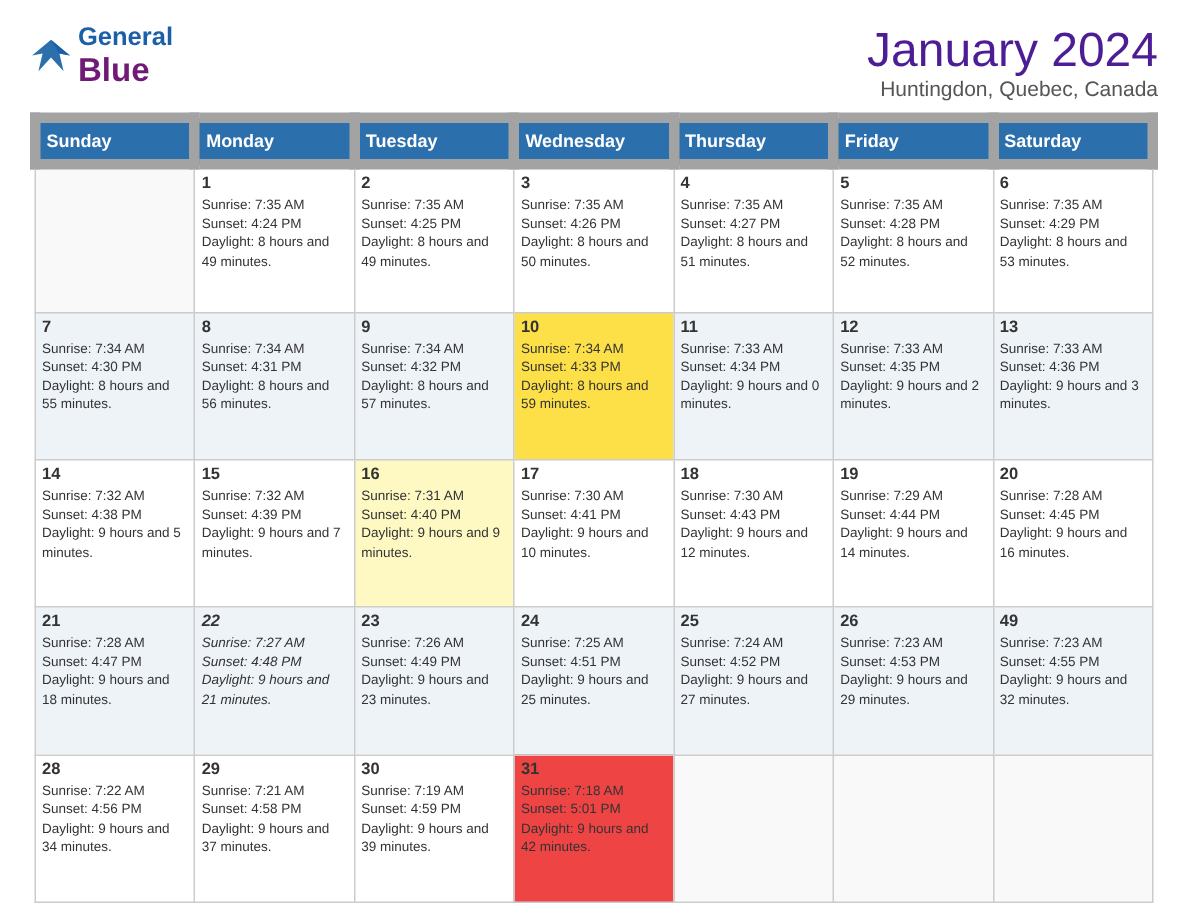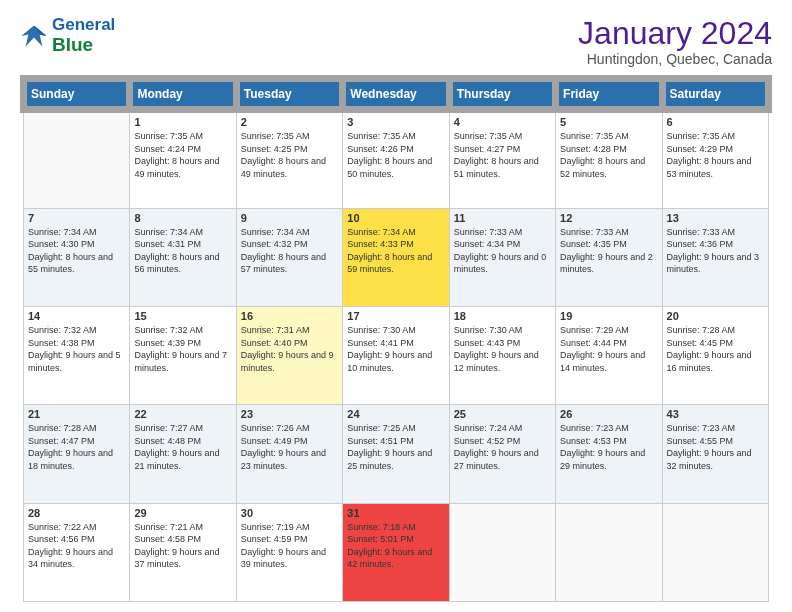--- a/index.html
+++ b/index.html
@@ -98,21 +98,21 @@
 
 <div class="page">
   <div class="header">
     <div class="logo">
       <svg class="logo-bird" viewBox="0 0 40 40">
         <polygon points="20,5 38,20 28,18 32,35 20,22 8,35 12,18 2,20" fill="#2c6fad"></polygon>
         <polygon points="20,5 38,20 28,18" fill="#1a5fa8"></polygon>
       </svg>
       <div>
         <div style="font-size:17px;font-weight:bold;color:#333;line-height:1.1"><span style="color:#1a5fa8">General</span></div>
-        <div style="font-size:19px;font-weight:bold;color:#15803d;line-height:1.1">Blue</div>
+        <div style="font-size:22px;font-weight:bold;color:#701a75;line-height:1.1">Blue</div>
       </div>
     </div>
     <div class="title-block">
       <div class="main-title">January 2024</div>
       <div class="subtitle">Huntingdon, Quebec, Canada</div>
     </div>
   </div>
 
   <table class="calendar">
     <thead>
@@ -212,42 +212,42 @@
           <td style="background: rgb(255, 255, 255);">
             <span class="day-num">20</span>
             <div class="day-info">Sunrise: 7:28 AM<br>Sunset: 4:45 PM<br>Daylight: 9 hours and 16 minutes.</div>
           </td>
         </tr>
         <tr>
           <td style="background: rgb(238, 243, 248);">
             <span class="day-num">21</span>
             <div class="day-info">Sunrise: 7:28 AM<br>Sunset: 4:47 PM<br>Daylight: 9 hours and 18 minutes.</div>
           </td>
-          <td style="background: rgb(238, 243, 248);">
+          <td style="background: rgb(238, 243, 248); font-style: italic;">
             <span class="day-num">22</span>
             <div class="day-info">Sunrise: 7:27 AM<br>Sunset: 4:48 PM<br>Daylight: 9 hours and 21 minutes.</div>
           </td>
           <td style="background: rgb(238, 243, 248);">
             <span class="day-num">23</span>
             <div class="day-info">Sunrise: 7:26 AM<br>Sunset: 4:49 PM<br>Daylight: 9 hours and 23 minutes.</div>
           </td>
           <td style="background: rgb(238, 243, 248);">
             <span class="day-num">24</span>
             <div class="day-info">Sunrise: 7:25 AM<br>Sunset: 4:51 PM<br>Daylight: 9 hours and 25 minutes.</div>
           </td>
           <td style="background: rgb(238, 243, 248);">
             <span class="day-num">25</span>
             <div class="day-info">Sunrise: 7:24 AM<br>Sunset: 4:52 PM<br>Daylight: 9 hours and 27 minutes.</div>
           </td>
           <td style="background: rgb(238, 243, 248);">
             <span class="day-num">26</span>
             <div class="day-info">Sunrise: 7:23 AM<br>Sunset: 4:53 PM<br>Daylight: 9 hours and 29 minutes.</div>
           </td>
           <td style="background: rgb(238, 243, 248);">
-            <span class="day-num">43</span>
+            <span class="day-num">49</span>
             <div class="day-info">Sunrise: 7:23 AM<br>Sunset: 4:55 PM<br>Daylight: 9 hours and 32 minutes.</div>
           </td>
         </tr>
         <tr>
           <td style="background: rgb(255, 255, 255);">
             <span class="day-num">28</span>
             <div class="day-info">Sunrise: 7:22 AM<br>Sunset: 4:56 PM<br>Daylight: 9 hours and 34 minutes.</div>
           </td>
           <td style="background: rgb(255, 255, 255);">
             <span class="day-num">29</span>

